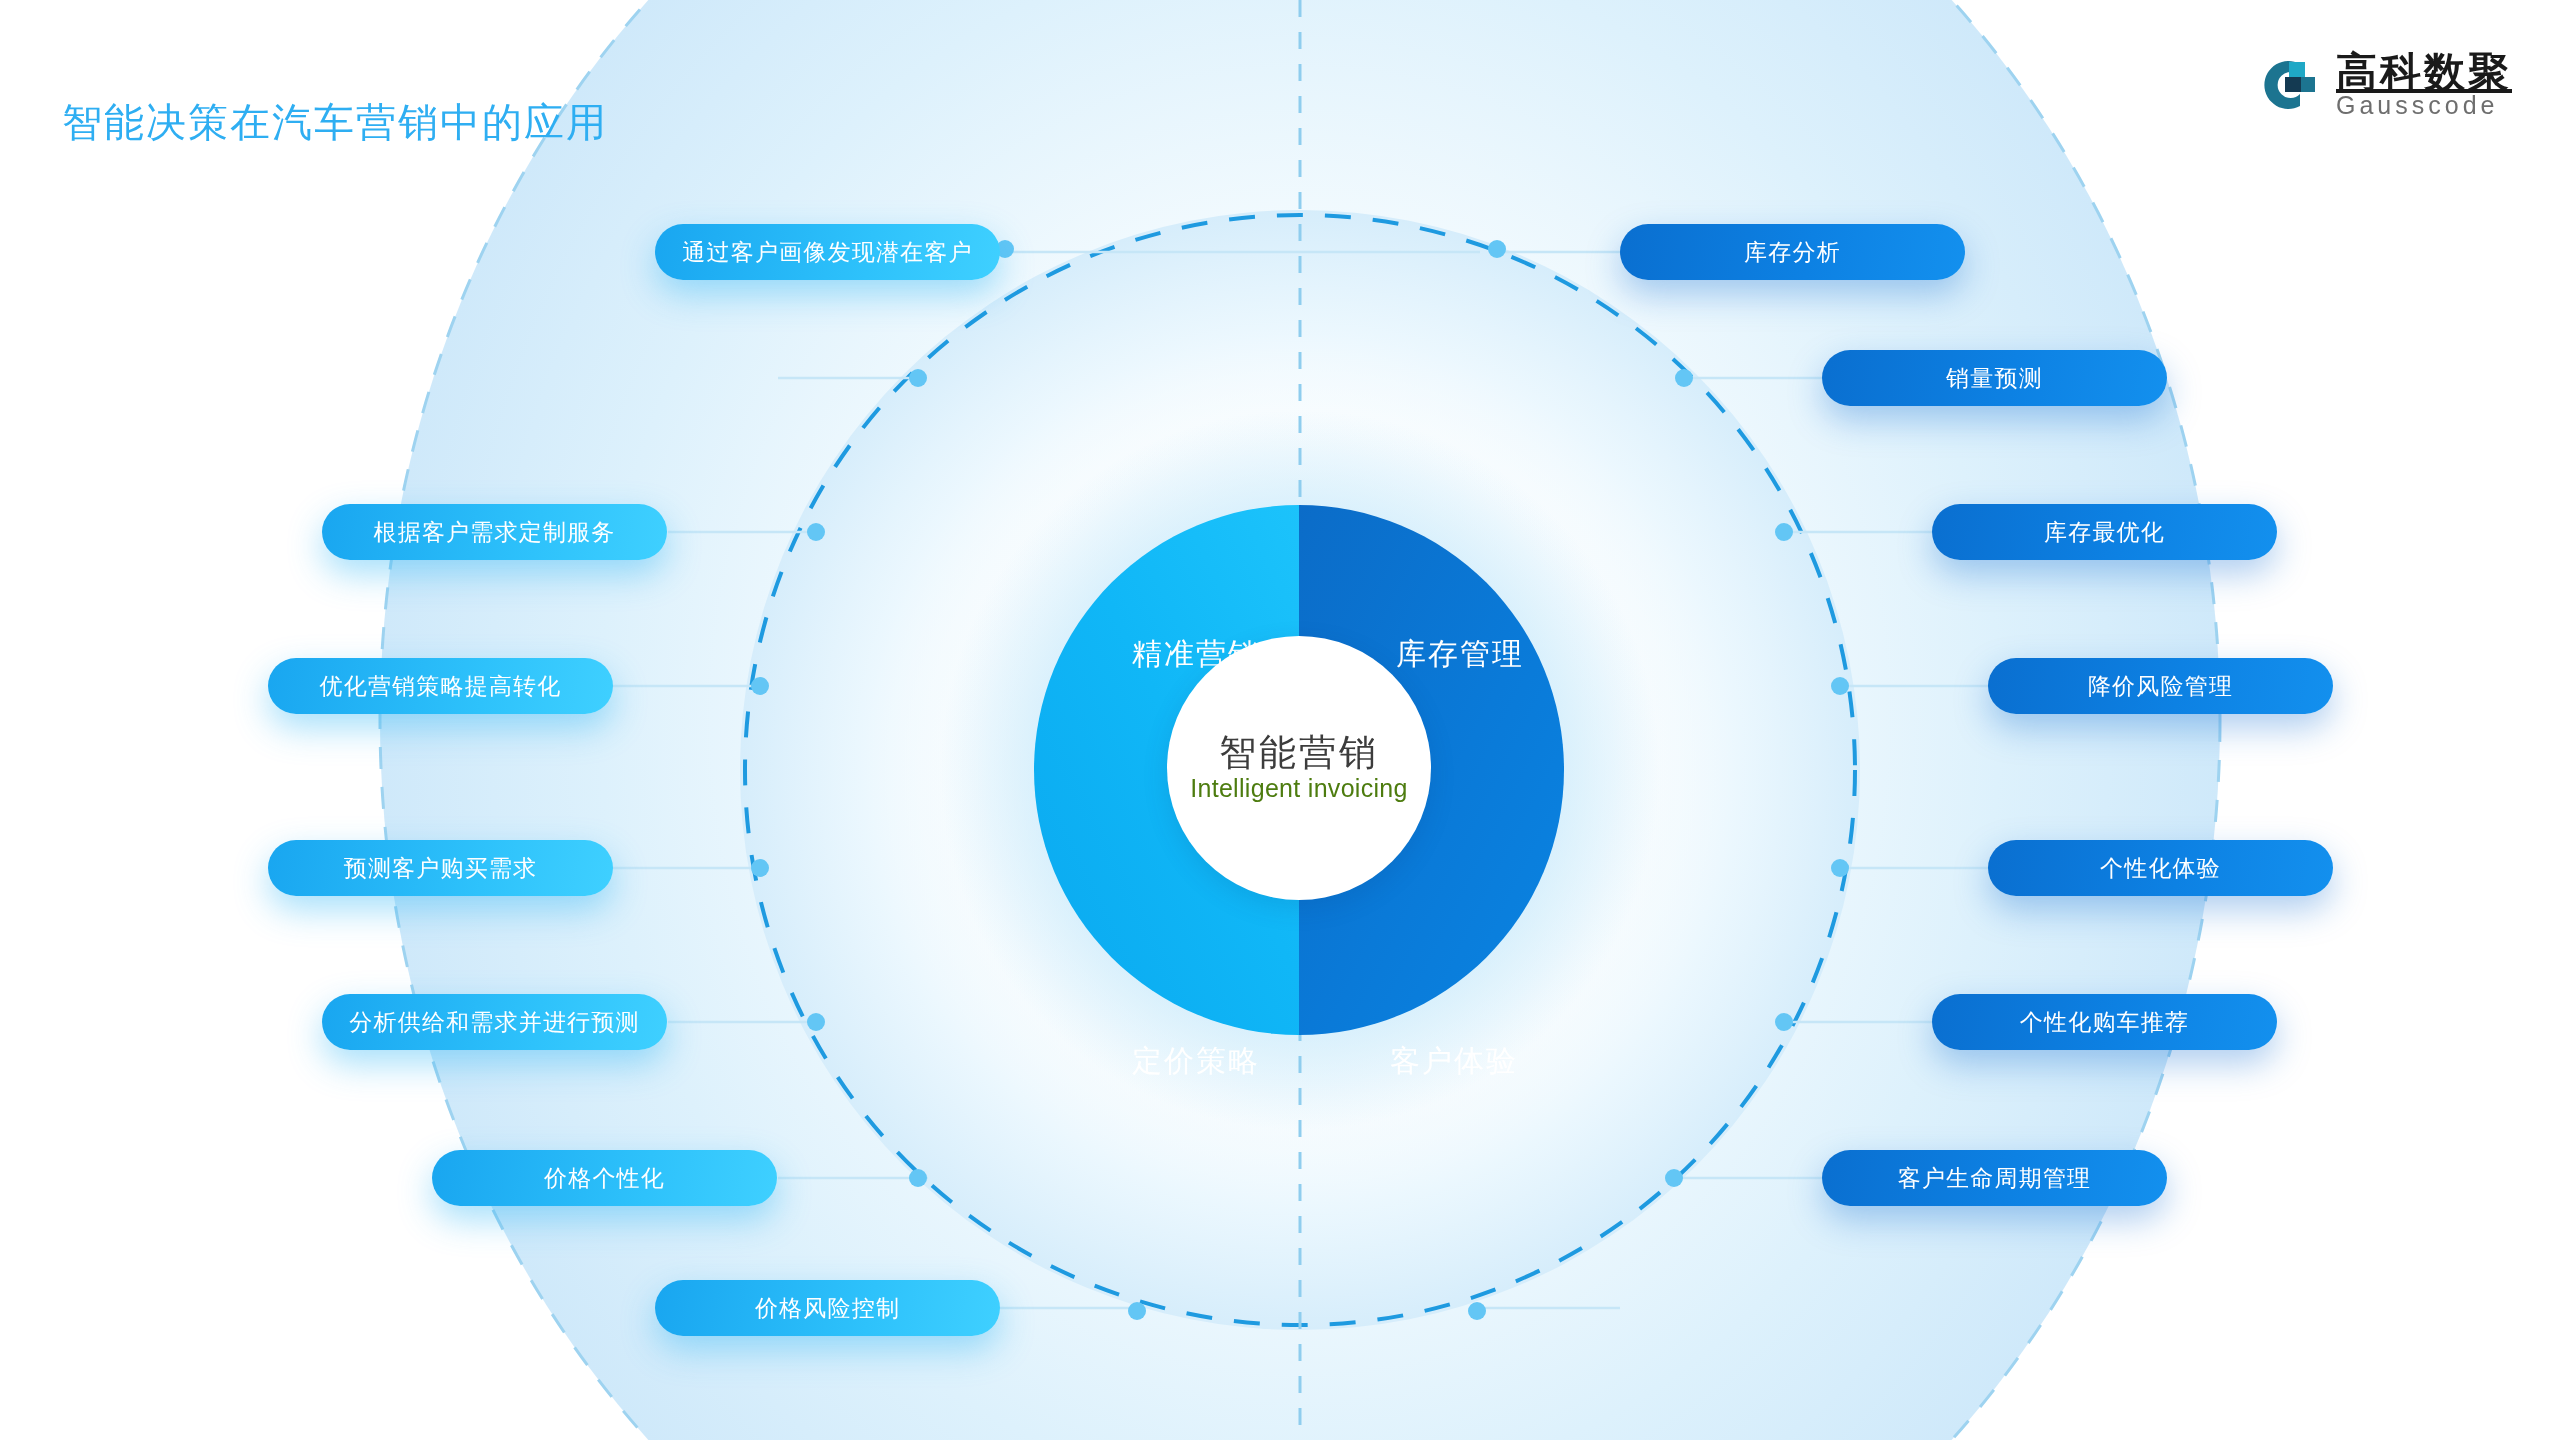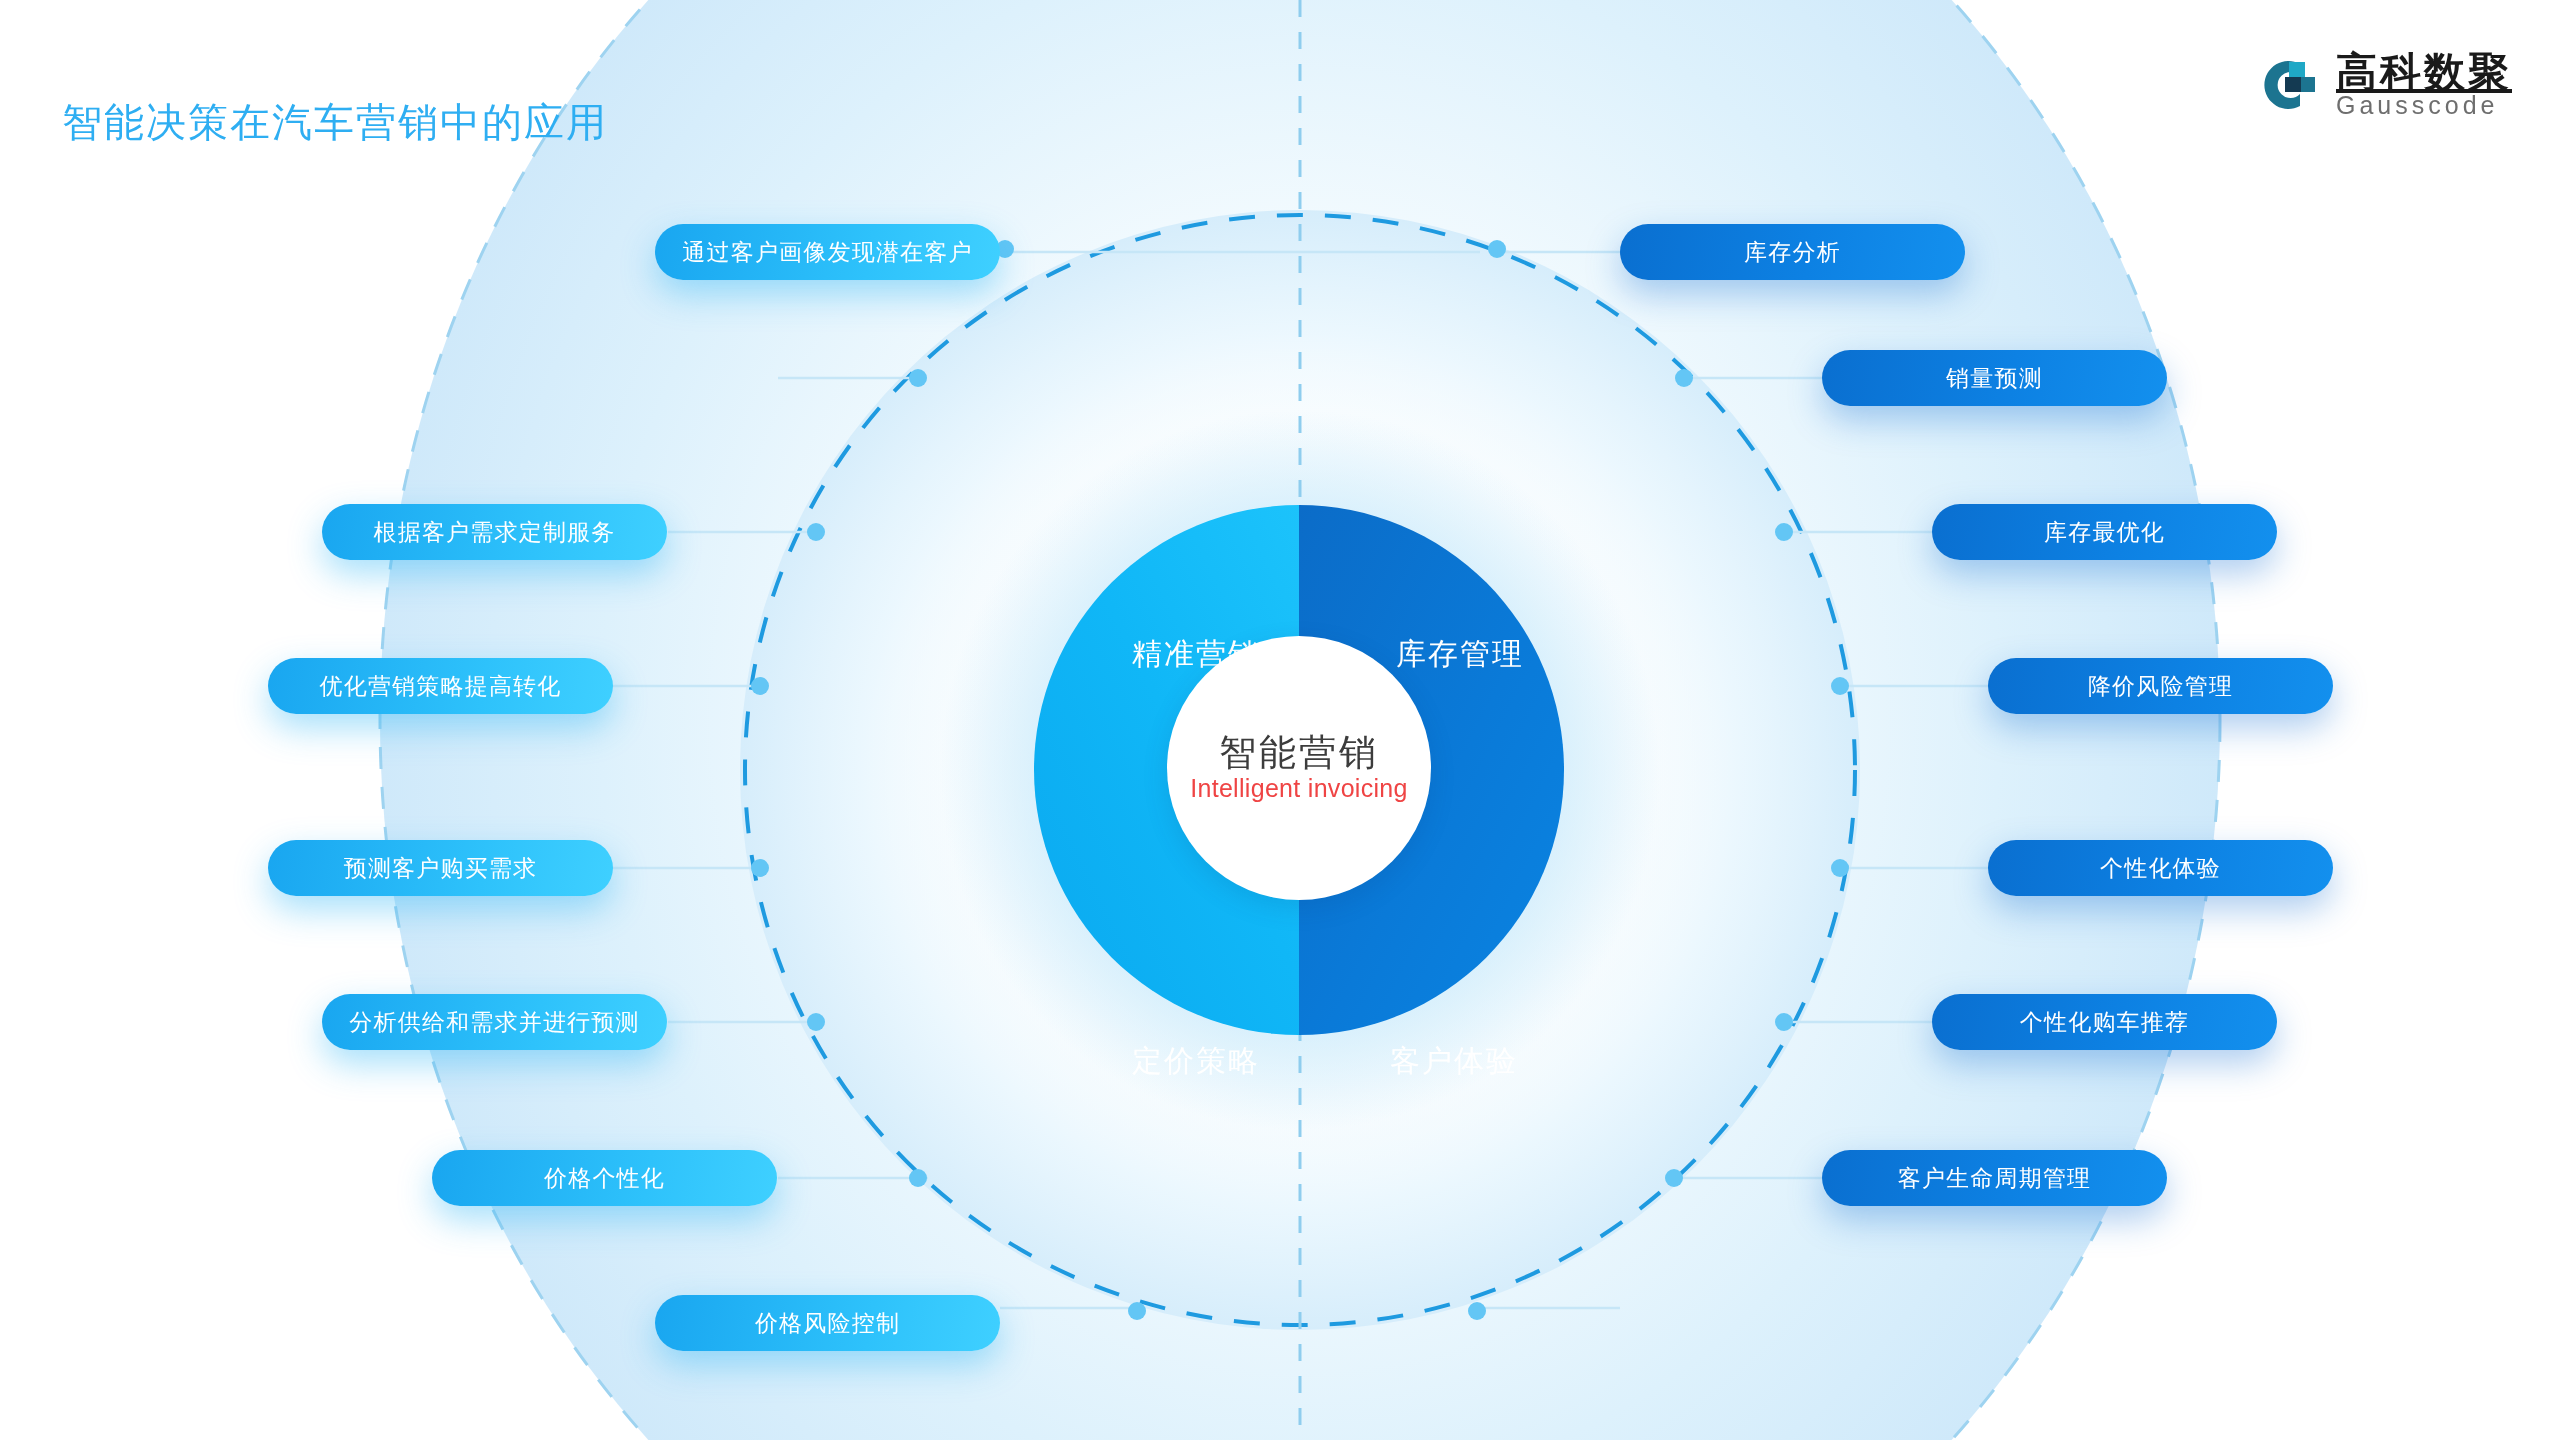--- a/index.html
+++ b/index.html
@@ -105,21 +105,21 @@
   }
   #hub-core-title {
     font-size: 37px;
     color: #3c3c3c;
     letter-spacing: 3px;
     line-height: 1.1;
   }
   #hub-core-sub {
     margin-top: 1px;
     font-size: 25px;
-    color: #ef4444;
+    color: #4d7c0f;
     letter-spacing: 0.3px;
   }
 
   
   .pill {
     position: absolute;
     height: 56px;
     border-radius: 28px;
     display: flex;
     align-items: center;
@@ -264,21 +264,21 @@
       <div id="hub-core-sub">Intelligent invoicing</div>
     </div>
   </div>
 
   <div class="pill left" style="left:655px;  top:224px;  width:345px;">通过客户画像发现潜在客户</div>
   <div class="pill left" style="left:322px;  top:504px;  width:345px;">根据客户需求定制服务</div>
   <div class="pill left" style="left:268px;  top:658px;  width:345px;">优化营销策略提高转化</div>
   <div class="pill left" style="left:268px;  top:840px;  width:345px;">预测客户购买需求</div>
   <div class="pill left" style="left:322px;  top:994px;  width:345px;">分析供给和需求并进行预测</div>
   <div class="pill left" style="left:432px;  top:1150px; width:345px;">价格个性化</div>
-  <div class="pill left" style="left:655px;  top:1280px; width:345px;margin-top:15px;">价格风险控制</div>
+  <div class="pill left" style="left:655px;  top:1280px; width:345px;">价格风险控制</div>
 
   <div class="pill right" style="left:1620px; top:224px;  width:345px;">库存分析</div>
   <div class="pill right" style="left:1822px; top:350px;  width:345px;">销量预测</div>
   <div class="pill right" style="left:1932px; top:504px;  width:345px;">库存最优化</div>
   <div class="pill right" style="left:1988px; top:658px;  width:345px;">降价风险管理</div>
   <div class="pill right" style="left:1988px; top:840px;  width:345px;">个性化体验</div>
   <div class="pill right" style="left:1932px; top:994px;  width:345px;">个性化购车推荐</div>
   <div class="pill right" style="left:1822px; top:1150px; width:345px;">客户生命周期管理</div>
 
 </div>

